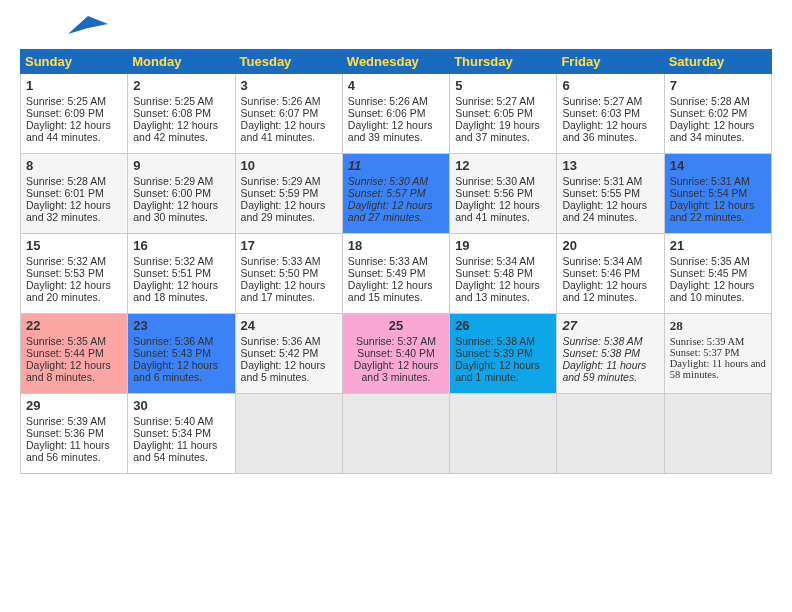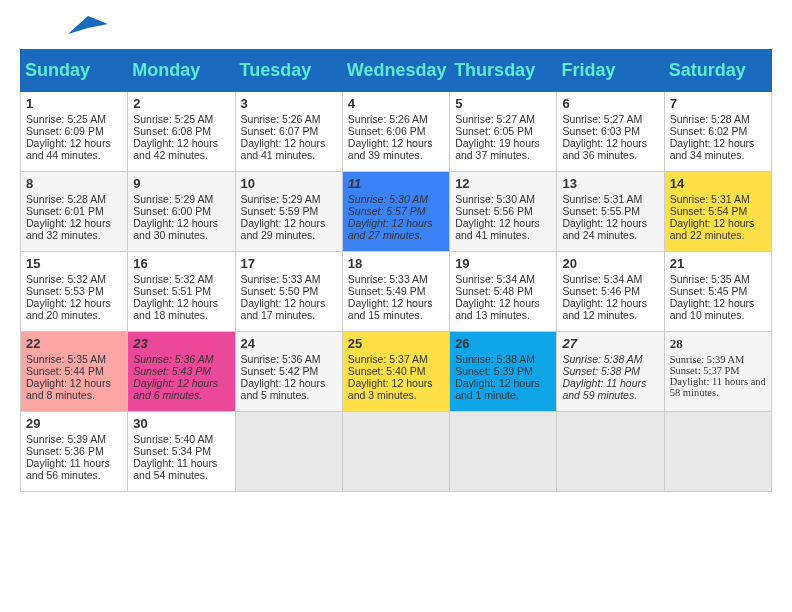--- a/index.html
+++ b/index.html
@@ -46,23 +46,23 @@
       font-size: 16px;
       color: #555;
     }
     table {
       width: 100%;
       border-collapse: collapse;
       table-layout: fixed;
     }
     th {
       background: #1a6abf;
-      color: #5eead4;
-      padding: 10px 4px;
-      font-size: 18px;
+      color: #fde047;
+      padding: 4px 4px;
+      font-size: 13px;
       font-weight: bold;
       text-align: left;
       border: 1px solid #1a6abf;
     }
     td {
       vertical-align: top;
       padding: 4px 5px;
       font-size: 10.5px;
       color: #333;
       border: 1px solid #ccc;
@@ -184,21 +184,21 @@
           <div>Sunrise: 5:30 AM</div>
           <div>Sunset: 5:56 PM</div>
           <div>Daylight: 12 hours and 41 minutes.</div>
         </td>
         <td style="background: rgb(245, 245, 245);">
           <span class="day-num">13</span>
           <div>Sunrise: 5:31 AM</div>
           <div>Sunset: 5:55 PM</div>
           <div>Daylight: 12 hours and 24 minutes.</div>
         </td>
-        <td style="background: #fde047;">
+        <td style="background: #3b82f6;">
           <span class="day-num">14</span>
           <div>Sunrise: 5:31 AM</div>
           <div>Sunset: 5:54 PM</div>
           <div>Daylight: 12 hours and 22 minutes.</div>
         </td>
       </tr>
       <tr>
         <td>
           <span class="day-num">15</span>
           <div>Sunrise: 5:32 AM</div>
@@ -242,33 +242,33 @@
           <div>Daylight: 12 hours and 10 minutes.</div>
         </td>
       </tr>
       <tr style="background: rgb(245, 245, 245);">
         <td style="background: #fca5a5;">
           <span class="day-num">22</span>
           <div>Sunrise: 5:35 AM</div>
           <div>Sunset: 5:44 PM</div>
           <div>Daylight: 12 hours and 8 minutes.</div>
         </td>
-        <td style="background: #ec4899; font-style: italic;">
+        <td style="background: #3b82f6;">
           <span class="day-num">23</span>
           <div>Sunrise: 5:36 AM</div>
           <div>Sunset: 5:43 PM</div>
           <div>Daylight: 12 hours and 6 minutes.</div>
         </td>
         <td style="background: rgb(245, 245, 245);">
           <span class="day-num">24</span>
           <div>Sunrise: 5:36 AM</div>
           <div>Sunset: 5:42 PM</div>
           <div>Daylight: 12 hours and 5 minutes.</div>
         </td>
-        <td style="background: #fde047;">
+        <td style="background: #f9a8d4; text-align: center;">
           <span class="day-num">25</span>
           <div>Sunrise: 5:37 AM</div>
           <div>Sunset: 5:40 PM</div>
           <div>Daylight: 12 hours and 3 minutes.</div>
         </td>
         <td style="background: #0ea5e9;">
           <span class="day-num">26</span>
           <div>Sunrise: 5:38 AM</div>
           <div>Sunset: 5:39 PM</div>
           <div>Daylight: 12 hours and 1 minute.</div>

